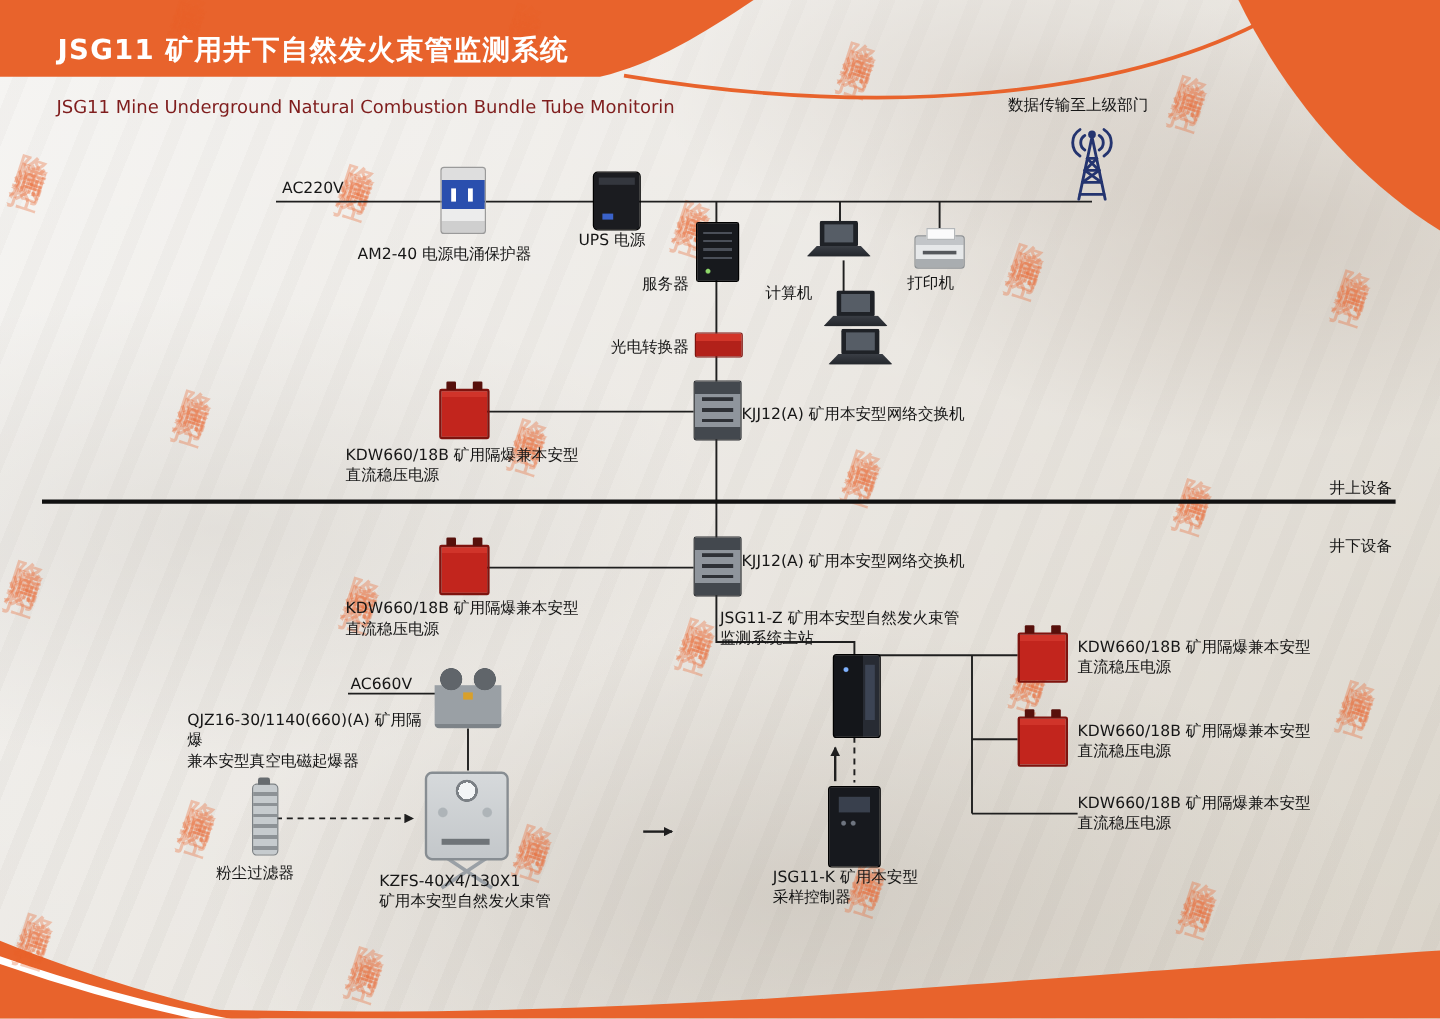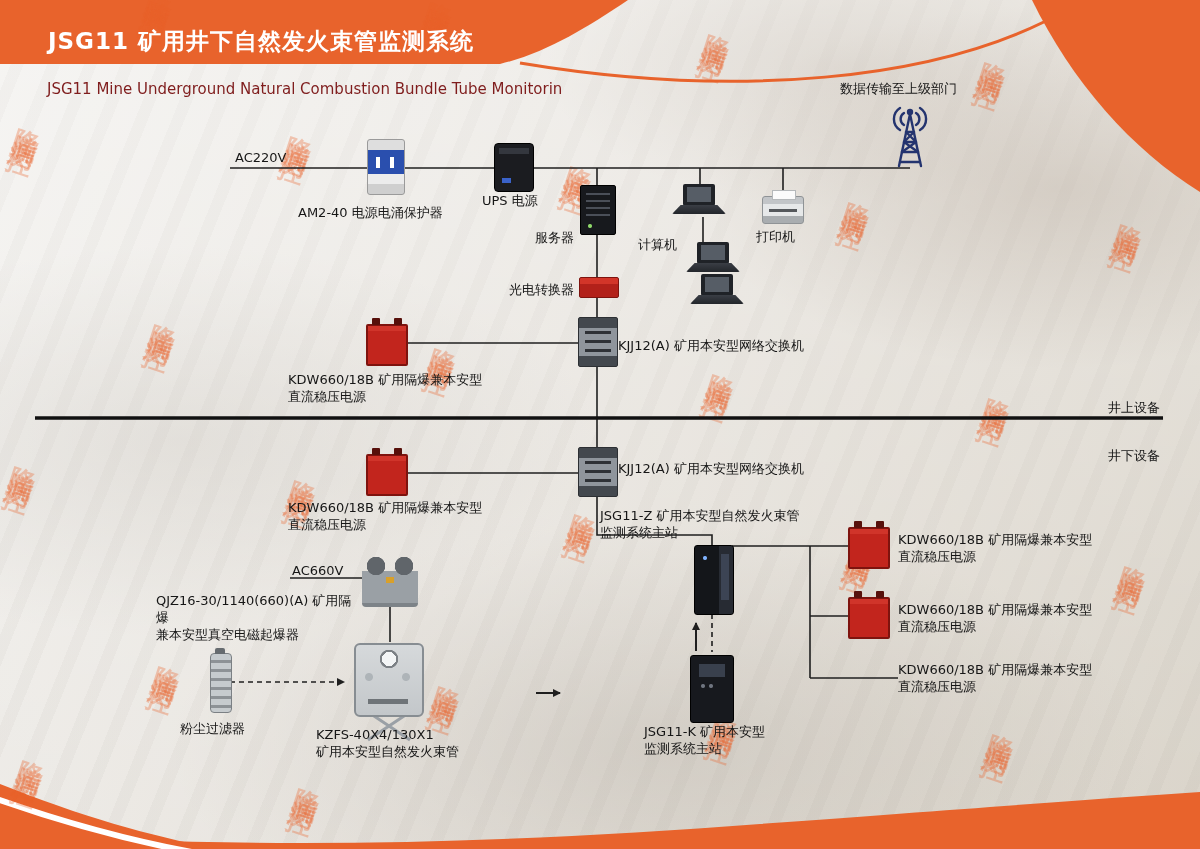--- a/index.html
+++ b/index.html
@@ -242,21 +242,21 @@
 直流稳压电源</div>
   <div class="lbl c" style="left:600px;top:507px;width:224px">JSG11-Z 矿用本安型自然发火束管
 监测系统主站</div>
   <div class="lbl" style="left:292px;top:562px">AC660V</div>
   <div class="lbl c" style="left:156px;top:592px;width:204px">QJZ16-30/1140(660)(A) 矿用隔爆
 兼本安型真空电磁起爆器</div>
   <div class="lbl c" style="left:180px;top:720px;width:80px">粉尘过滤器</div>
   <div class="lbl c" style="left:316px;top:726px;width:144px">KZFS-40X4/130X1
 矿用本安型自然发火束管</div>
   <div class="lbl c" style="left:644px;top:723px;width:136px">JSG11-K 矿用本安型
-监测系统主站</div>
+采样控制器</div>
   <div class="lbl c" style="left:898px;top:531px;width:212px">KDW660/18B 矿用隔爆兼本安型
 直流稳压电源</div>
   <div class="lbl c" style="left:898px;top:601px;width:212px">KDW660/18B 矿用隔爆兼本安型
 直流稳压电源</div>
   <div class="lbl c" style="left:898px;top:661px;width:212px">KDW660/18B 矿用隔爆兼本安型
 直流稳压电源</div>
 
 </div>
 
 </body></html>

